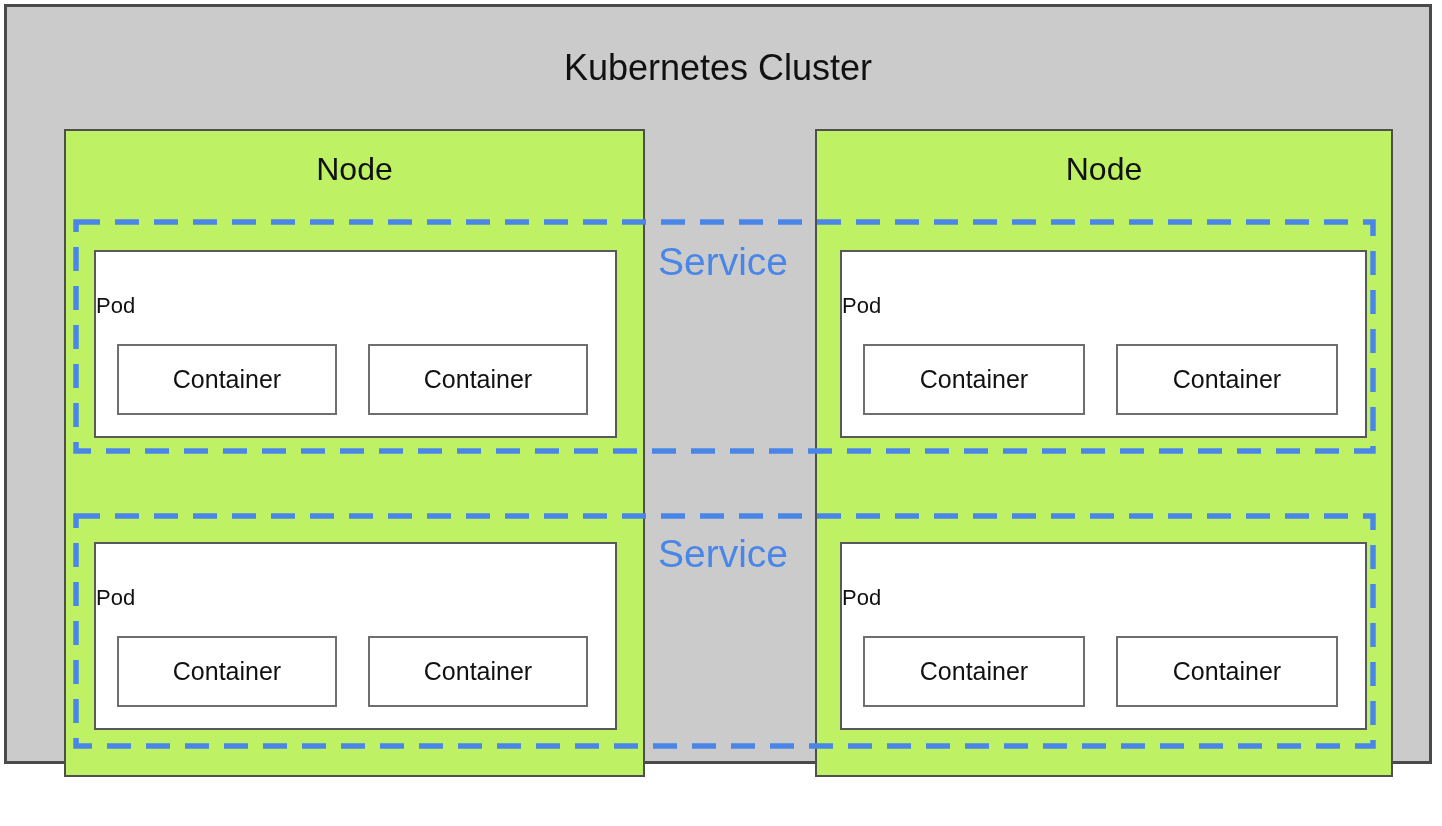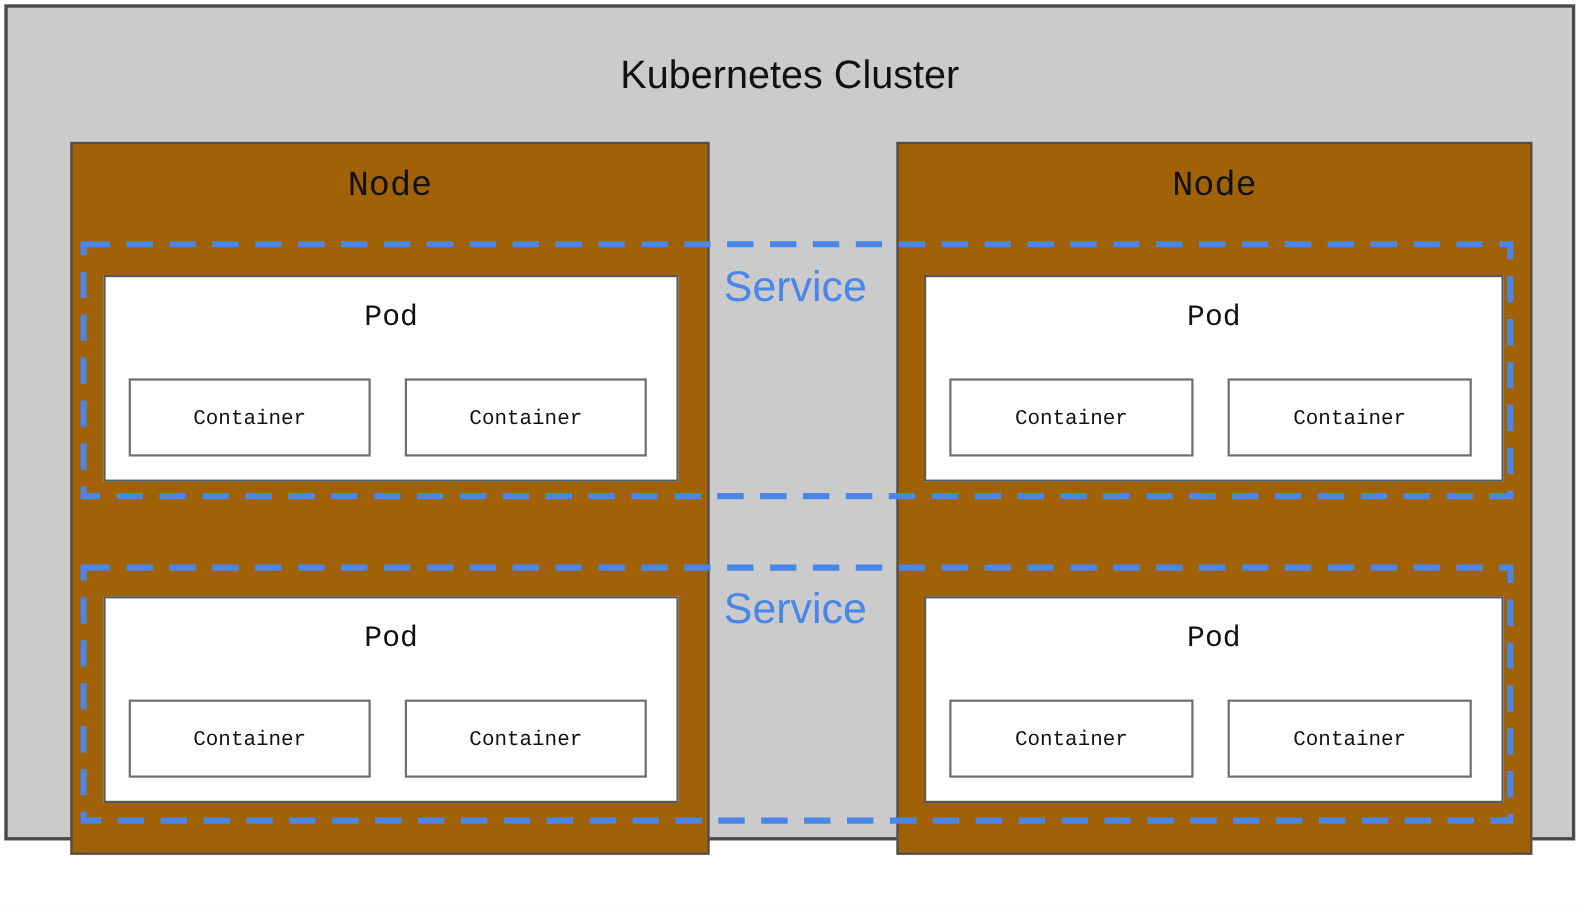--- a/index.html
+++ b/index.html
@@ -31,24 +31,23 @@
     text-align: center;
     font-size: 36px;
     line-height: 38px;
     color: #111111;
   }
   
   .node {
     position: absolute;
     top: 122px;
     height: 648px;
-    background: #a16207;
+    background: #bef264;
     border: 2px solid #4f4f4f;
     box-sizing: border-box;
-    font-family: Liberation Mono, monospace;
   }
   .node-left  { left: 57px;  width: 581px; }
   .node-right { left: 808px; width: 578px; }
   .node-label {
     position: absolute;
     left: 0; right: 0;
     top: 19px;
     text-align: center;
     font-size: 32px;
     line-height: 38px;
@@ -62,23 +61,22 @@
     border: 2px solid #595959;
     box-sizing: border-box;
   }
   .node-left  .pod { left: 28px; width: 523px; }
   .node-right .pod { left: 23px; width: 527px; }
   .pod-top    { top: 119px; }
   .pod-bottom { top: 411px; }
   .pod-label {
     position: absolute;
     left: 0; right: 0;
-    top: 19px;
-    text-align: center;
-    font-size: 27px;
+    top: 36px;
+    font-size: 22px;
     line-height: 36px;
     color: #111111;
   }
   .containers {
     position: absolute;
     top: 92px;
     left: 21px; right: 27px;
     height: 71px;
     display: flex;
     gap: 31px;
@@ -86,21 +84,21 @@
   .container-box {
     flex: 1;
     background: #ffffff;
     border: 2px solid #6e6e6e;
     box-sizing: border-box;
     display: flex;
     align-items: center;
     justify-content: center;
   }
   .container-label {
-    font-size: 19px;
+    font-size: 25px;
     color: #111111;
   }
   
   .service-overlay {
     position: absolute;
     left: 0; top: 0;
     width: 1442px; height: 826px;
     z-index: 5;
     pointer-events: none;
   }

